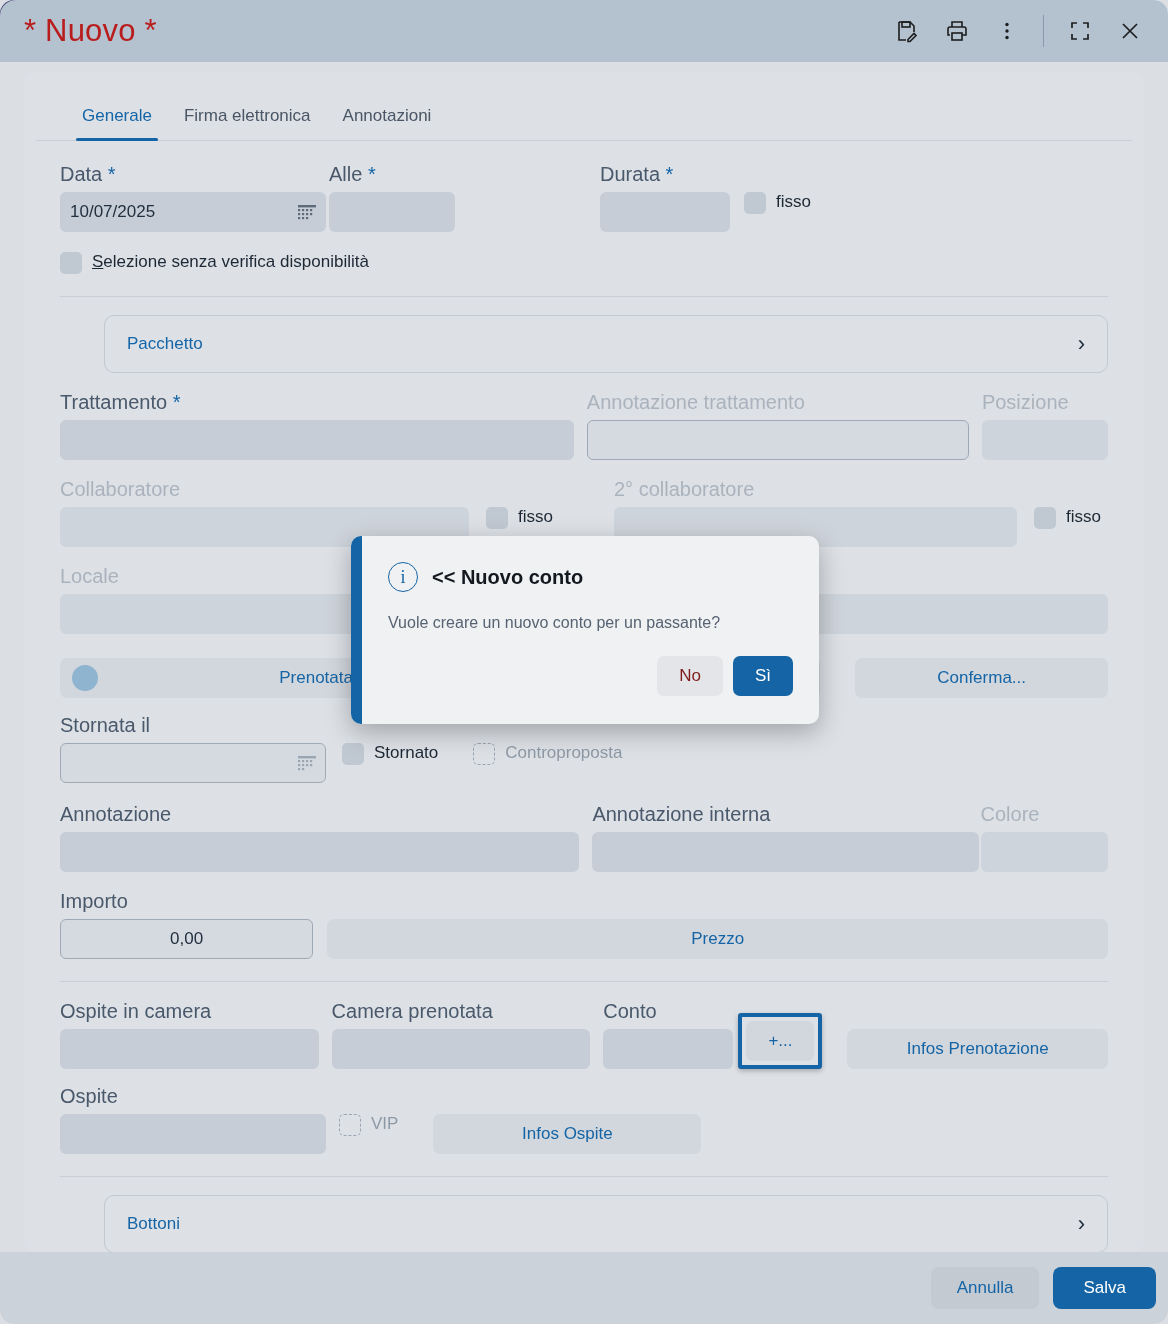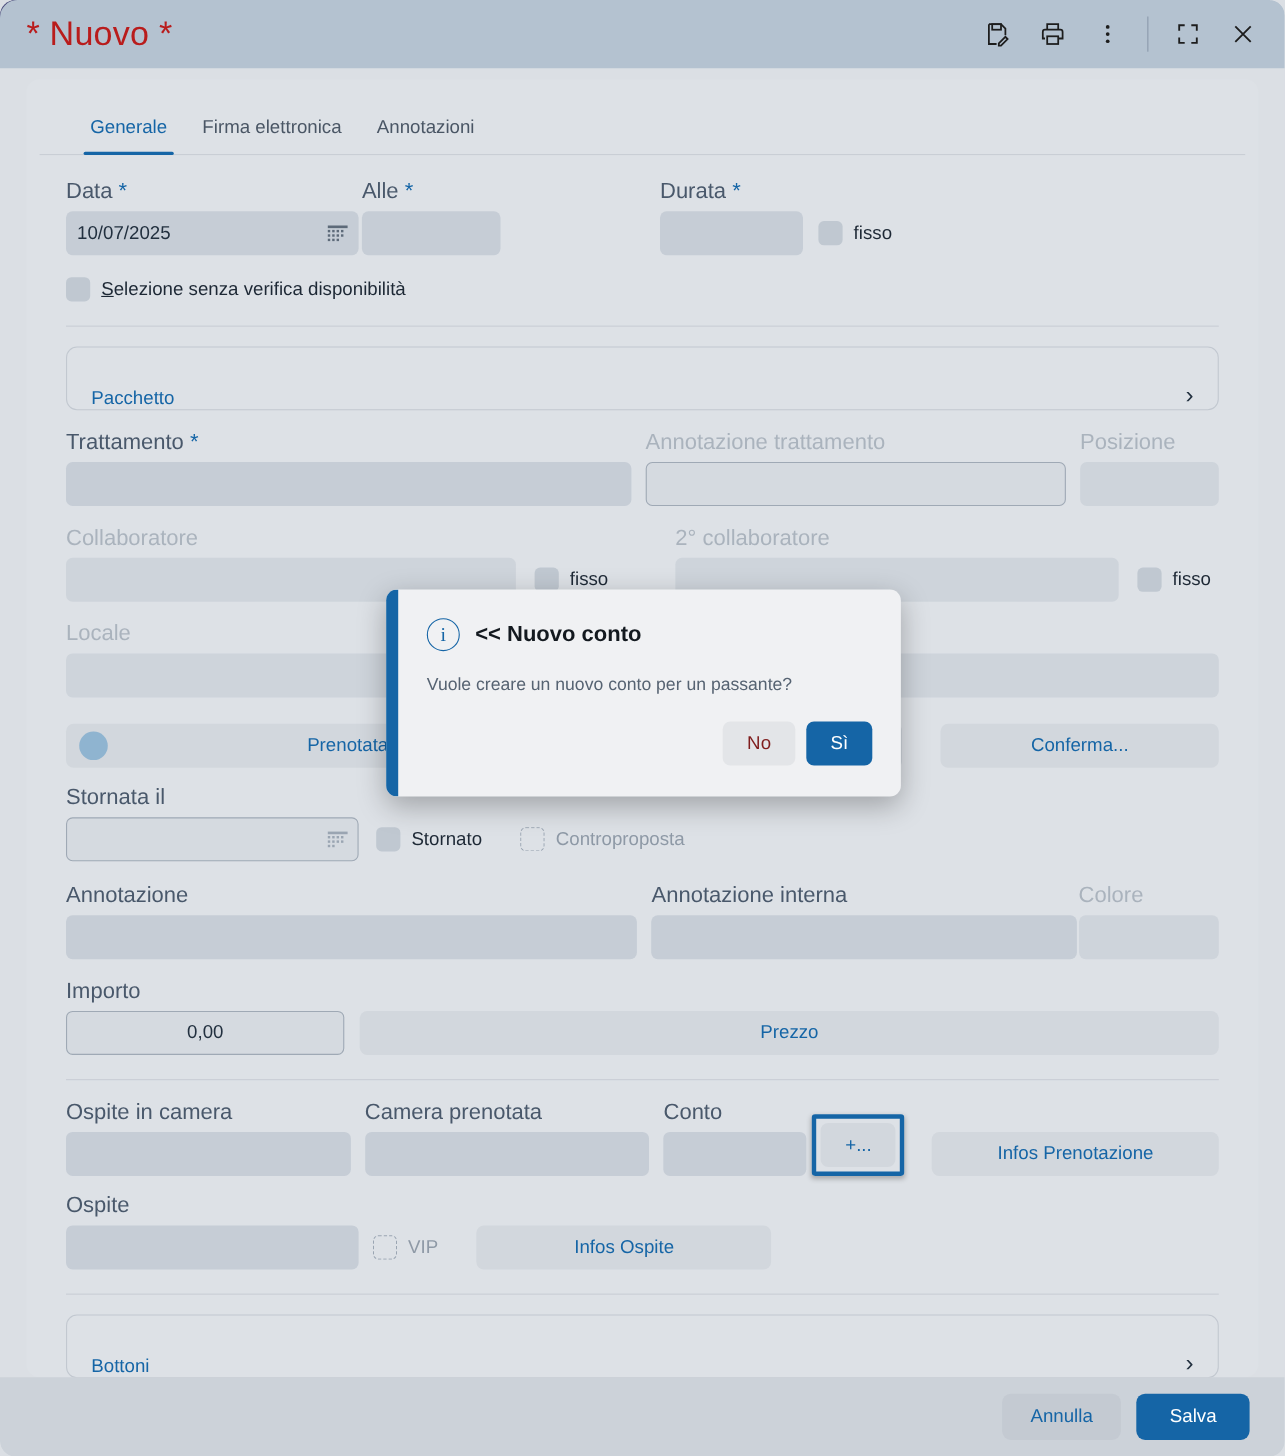--- a/index.html
+++ b/index.html
@@ -98,31 +98,31 @@
     width: 20px; height: 18px; cursor: pointer;
   }
 
   .row { display: flex; align-items: flex-end; margin-top: 16px; }
 
   .chk {
     width: 22px; height: 22px; border-radius: 5px;
     background: #c0c8d1; display: inline-block; flex: none; cursor: pointer;
   }
   .chk.dashed { background: transparent; border: 1.5px dashed #9aa5b2; }
-  .chk-row { display: flex; align-items: center; gap: 10px; }
+  .chk-row { display: flex; align-items: flex-start; gap: 10px; }
   .chk-lbl { font-size: 17px; color: #1d2835; }
   .chk-lbl.dim { color: #8e99a6; }
   .chk-lbl u { text-decoration: underline; }
 
   .hr { height: 1px; background: #c9ced5; margin: 22px 0 18px 0; }
 
   .accordion {
     border: 1px solid #c2c8d0; border-radius: 10px;
-    height: 58px; display: flex; align-items: flex-end;
-    padding: 0 22px; cursor: pointer; background: transparent;
+    height: 58px; display: flex; align-items: center;
+    padding: 0 22px; cursor: pointer; background: transparent; margin-left: 44px;
   }
   .accordion .a-label { font-size: 17px; color: #1565a6; }
   .accordion .a-chev { margin-left: auto; font-size: 22px; color: #22303f; }
 
   .btn-flat {
     background: #d2d7dd; border: none; border-radius: 7px;
     height: 40px; font-size: 17px; color: #1565a6;
     cursor: pointer; width: 100%;
     font-family: "Liberation Sans", sans-serif;
   }
@@ -141,21 +141,21 @@
     border: 4px solid #1565a6; border-radius: 3px;
     padding: 4px; display: inline-block;
     box-shadow: 0 2px 5px rgba(0,0,0,.25);
   }
 
   
   .footer {
     position: absolute; left: 0; right: 0; bottom: 0;
     height: 72px; background: #ccd2d9;
     display: flex; align-items: center; justify-content: flex-end;
-    gap: 14px; padding: 0 32px;
+    gap: 14px; padding: 0 12px;
     border-bottom-left-radius: 14px; border-bottom-right-radius: 14px;
   }
   .btn-sec {
     background: #c4cad2; color: #1565a6; border: none;
     border-radius: 8px; height: 42px; padding: 0 26px;
     font-size: 17px; cursor: pointer;
     font-family: "Liberation Sans", sans-serif;
   }
   .btn-pri {
     background: #1565a6; color: #fff; border: none;

